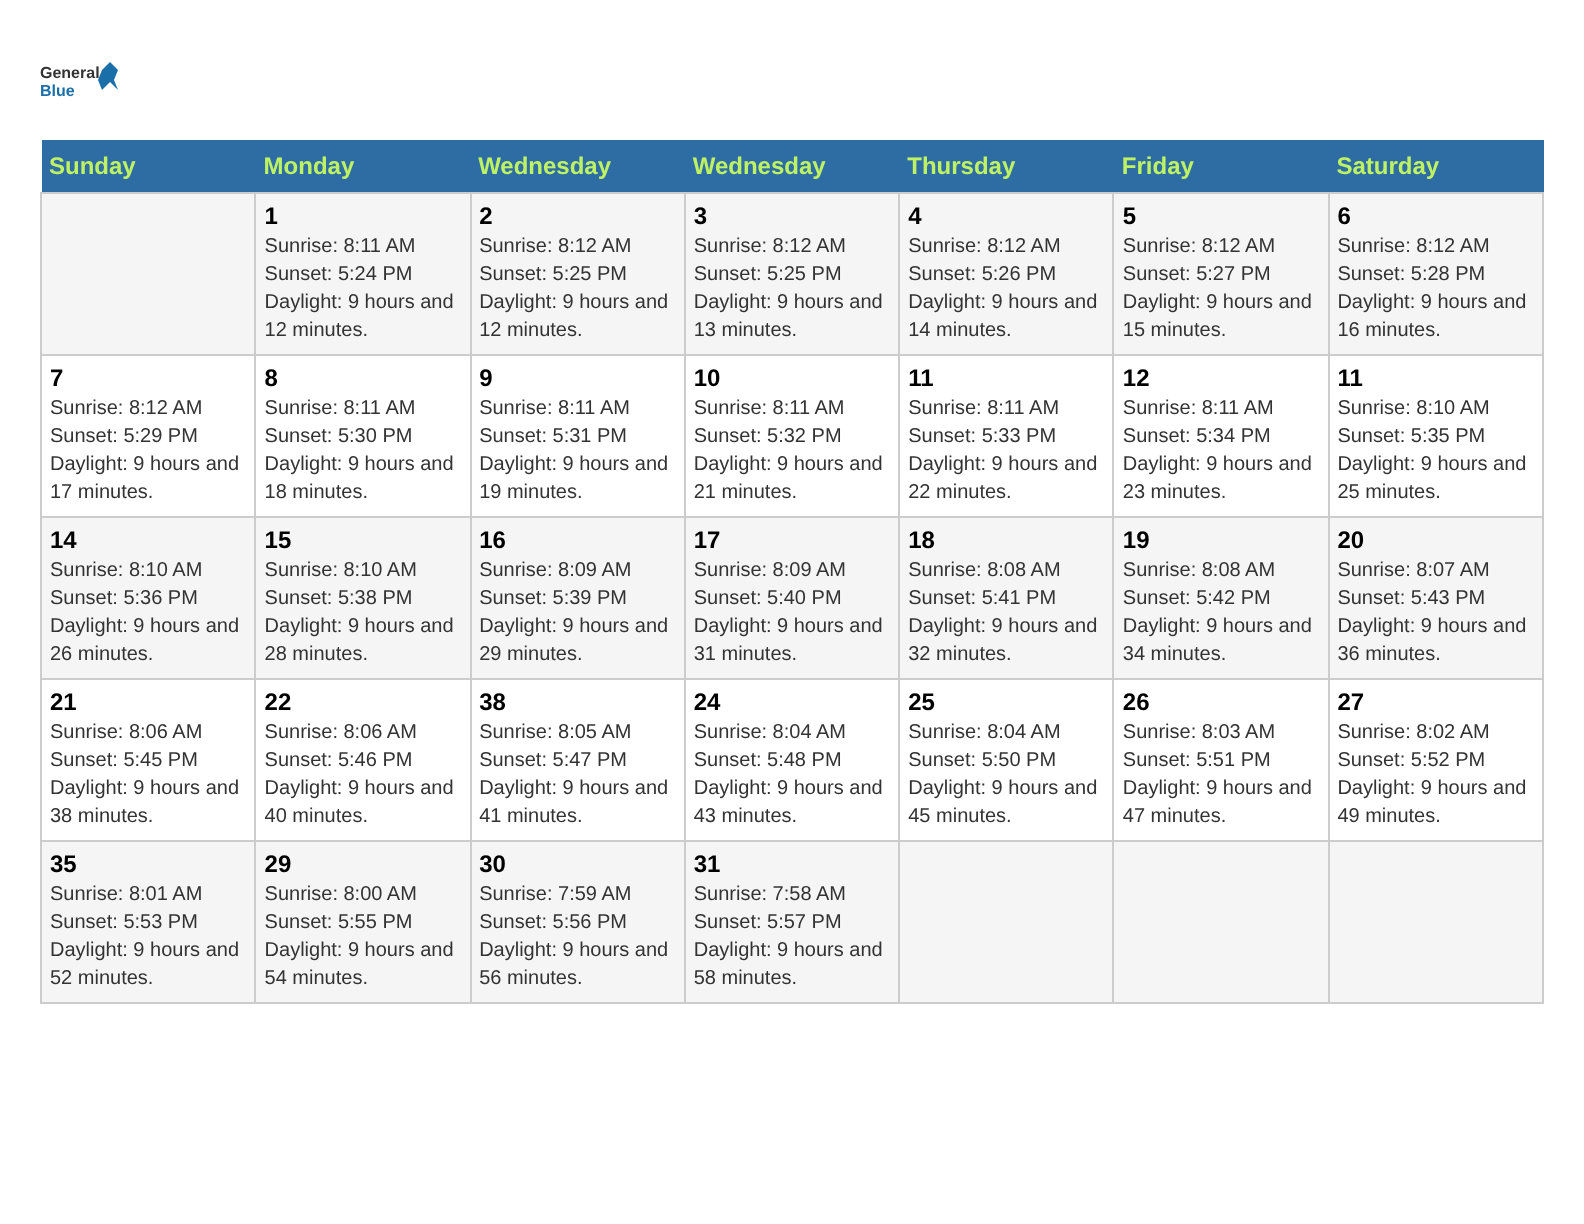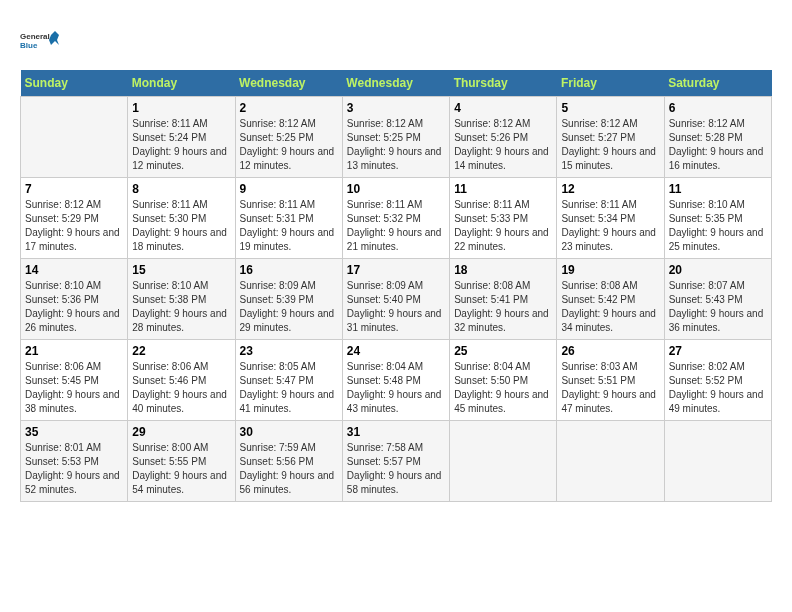--- a/index.html
+++ b/index.html
@@ -194,21 +194,21 @@
       <tr>
         <td>
         <span class="day-number">21</span>
         <span class="day-info">Sunrise: 8:06 AM<br>Sunset: 5:45 PM<br>Daylight: 9 hours and 38 minutes.</span>
       </td>
         <td>
         <span class="day-number">22</span>
         <span class="day-info">Sunrise: 8:06 AM<br>Sunset: 5:46 PM<br>Daylight: 9 hours and 40 minutes.</span>
       </td>
         <td>
-        <span class="day-number">23</span>
+        <span class="day-number">38</span>
         <span class="day-info">Sunrise: 8:05 AM<br>Sunset: 5:47 PM<br>Daylight: 9 hours and 41 minutes.</span>
       </td>
         <td>
         <span class="day-number">24</span>
         <span class="day-info">Sunrise: 8:04 AM<br>Sunset: 5:48 PM<br>Daylight: 9 hours and 43 minutes.</span>
       </td>
         <td>
         <span class="day-number">25</span>
         <span class="day-info">Sunrise: 8:04 AM<br>Sunset: 5:50 PM<br>Daylight: 9 hours and 45 minutes.</span>
       </td>

